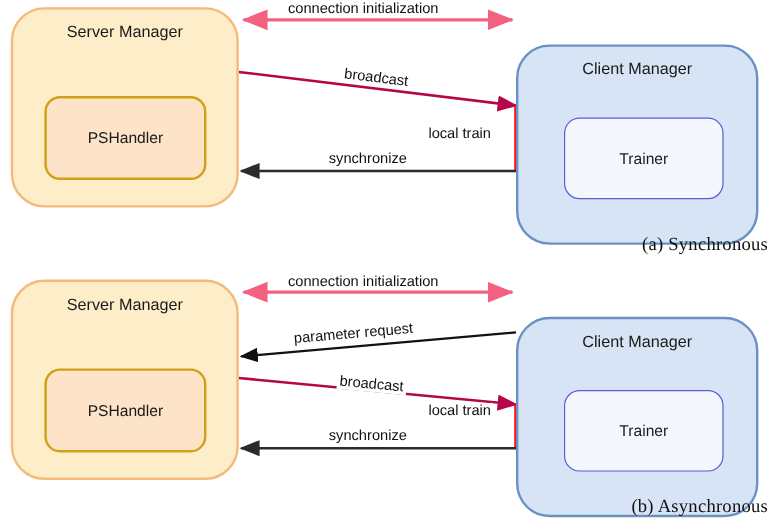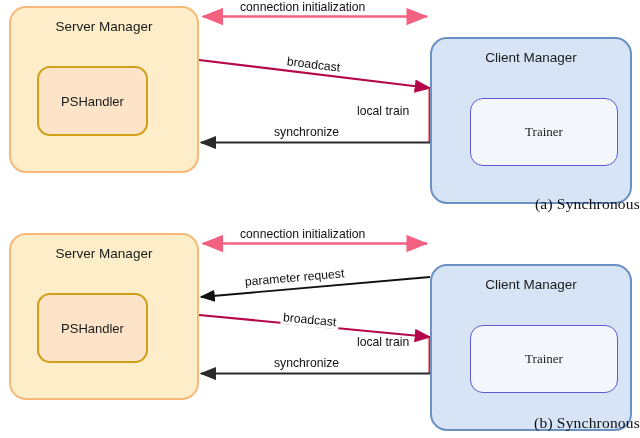--- a/index.html
+++ b/index.html
@@ -28,21 +28,21 @@
     left: 0;
     top: 0;
     width: 640px;
     height: 219px;
   }
 
   
   .node-box {
     position: absolute;
     box-sizing: border-box;
-    border-radius: 17px;
+    border-radius: 28px;
   }
   .server-box {
     left: 9px;
     top: 6px;
     width: 190px;
     height: 167px;
     background: #fdeec9;
     border: 2.6px solid #f5b97a;
   }
   .client-box {
@@ -54,34 +54,33 @@
     border: 2.8px solid #6b91c4;
     margin-top: 31px;
   }
   .inner-box {
     position: absolute;
     box-sizing: border-box;
     border-radius: 13px;
   }
   .pshandler-box {
     left: 26px;
-    top: 58px;
-    width: 111px;
+    top: 72px;
+    width: 135px;
     height: 70px;
     background: #fde4c8;
     border: 2.4px solid #cfa018;
   }
   .trainer-box {
     left: 38px;
     top: 59px;
-    width: 148px;
+    width: 133px;
     height: 68px;
     background: #f4f8fe;
     border: 1.8px solid #5b5bd6;
-    font-family: Liberation Serif, serif;
   }
 
   .box-title {
     position: absolute;
     left: 0;
     right: 0;
     top: 11px;
     text-align: center;
     font-size: 13.5px;
     color: #1a1a1a;
@@ -220,14 +219,14 @@
       <div class="inner-label">Trainer</div>
     </div>
   </div>
 
   <div class="edge-label" style="left:238px; top:9px;">connection initialization</div>
   <div class="edge-label" style="left:243px; top:57px; transform:rotate(-4.9deg); transform-origin:left center;">parameter request</div>
   <div class="edge-label" style="left:281px; top:92px; transform:rotate(5.4deg); transform-origin:left center;">broadcast</div>
   <div class="edge-label" style="left:355px; top:117px;">local train</div>
   <div class="edge-label" style="left:272px; top:138px;">synchronize</div>
 
-  <div class="caption">(b) Synchronous</div>
+  <div class="caption">(b) Asynchronous</div>
 </div>
 
 </body></html>

